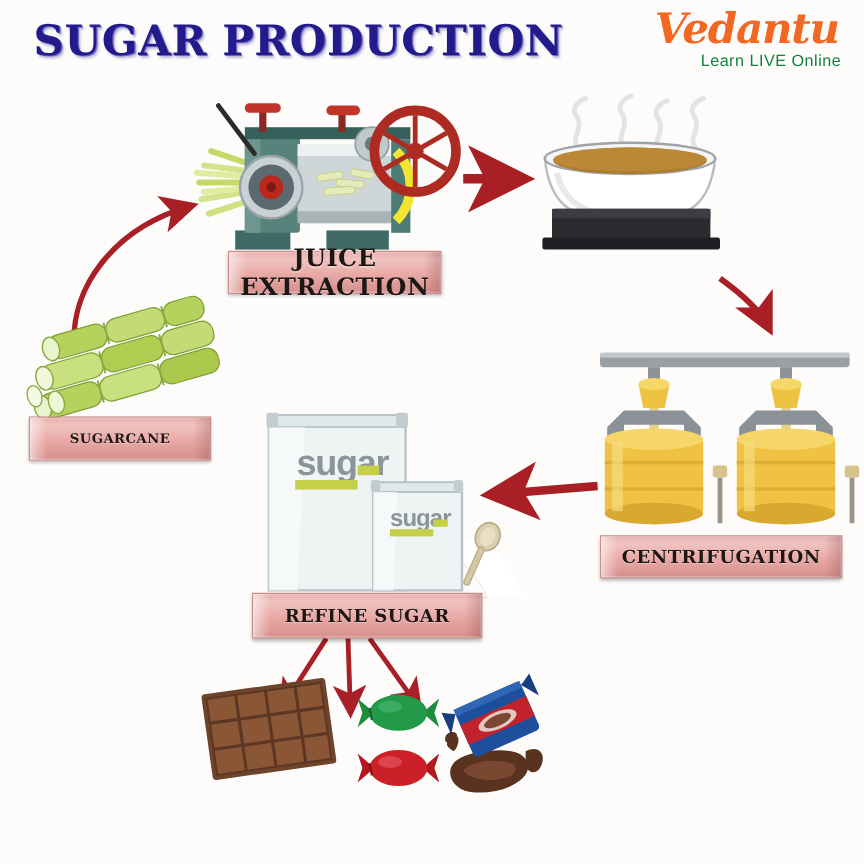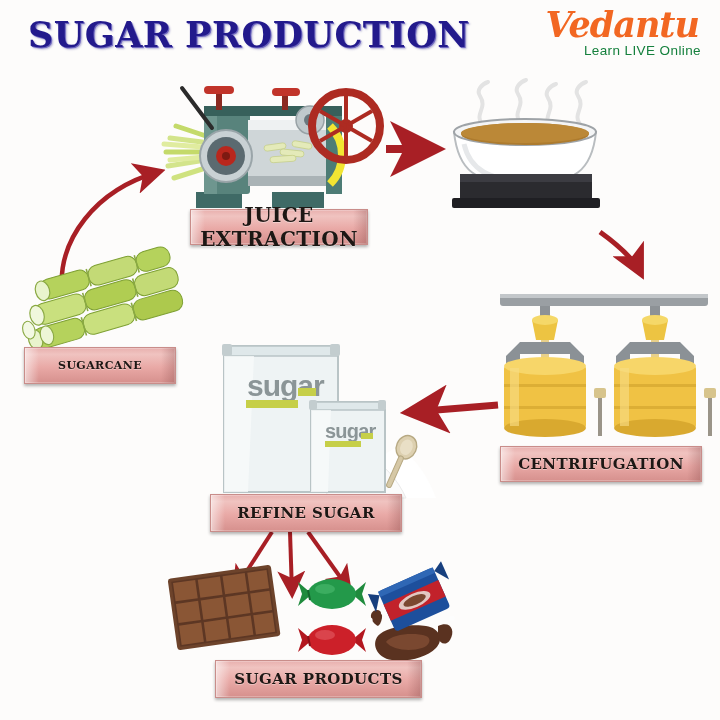--- a/index.html
+++ b/index.html
@@ -359,17 +359,14 @@
         <rect x="-10" y="10" width="60" height="18" fill="#c2222b"></rect>
         <rect x="-10" y="-4" width="60" height="6" fill="#2f67b5"></rect>
         <path d="M-10,0 L-20,-6 L-20,14 Z" fill="#173f7e"></path>
         <path d="M50,0 L60,-6 L60,14 Z" fill="#173f7e"></path>
         <ellipse cx="20" cy="19" rx="17" ry="7" fill="#e8e4dc" opacity=".85"></ellipse>
         <ellipse cx="20" cy="19" rx="12" ry="4.5" fill="#7a4830"></ellipse>
       </g>
     </g>
   </svg>
 
-  <div class="plate" style="left:215px;top:660px;width:205px;height:36px;font-size:15px;">
-    <span>SUGAR PRODUCTS</span>
-  </div>
 
 </div>
 
 </body></html>

